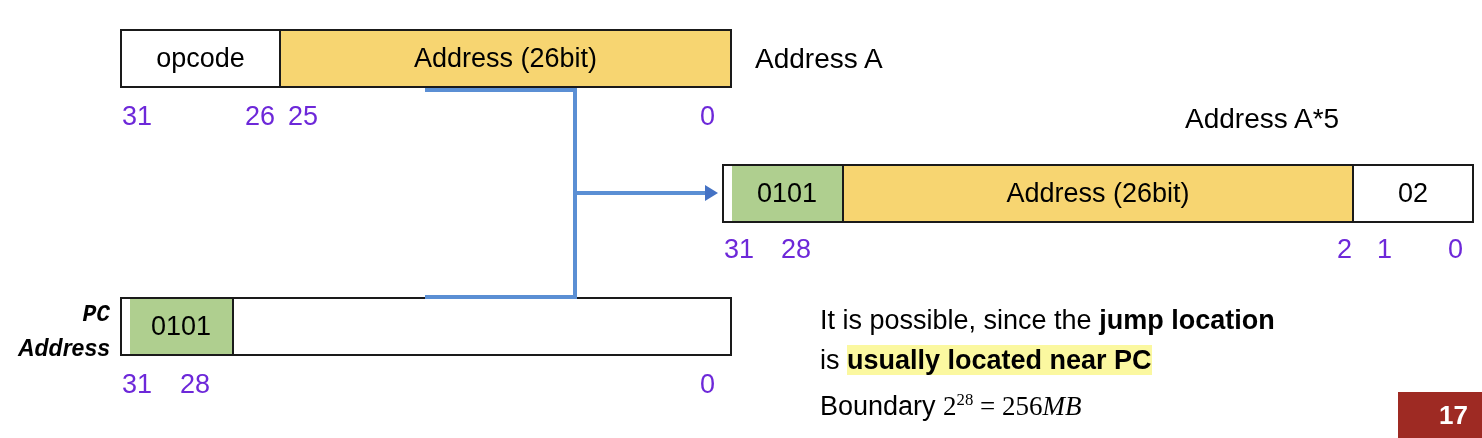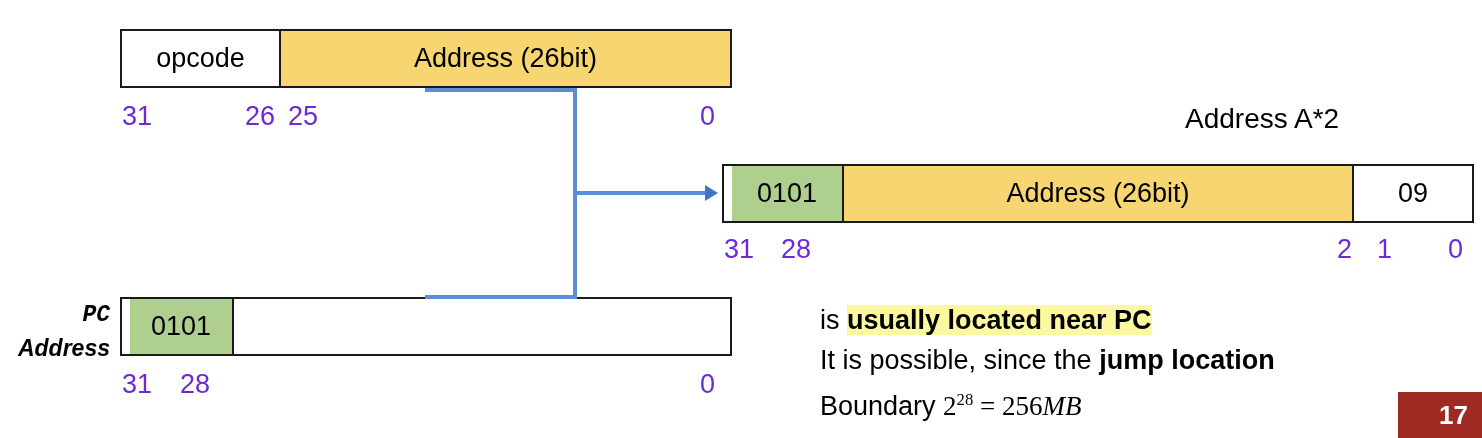--- a/index.html
+++ b/index.html
@@ -120,37 +120,38 @@
 
   <div class="field-box" style="left:120px; top:29px; width:612px; height:59px;">
     <div class="seg white div-r" style="width:159px;">
       <span>opcode</span>
     </div>
     <div class="seg yellow" style="flex:1;">
       <span>Address (26bit)</span>
     </div>
   </div>
 
+  <span class="caption" style="left:755px; top:45px;">Address A</span>
 
   <span class="bitlabel" style="left:122px; top:103px;">31</span>
   <span class="bitlabel" style="left:245px; top:103px;">26</span>
   <span class="bitlabel" style="left:288px; top:103px;">25</span>
   <span class="bitlabel" style="left:700px; top:103px;">0</span>
 
-  <span class="caption" style="left:1185px; top:105px;">Address A*2</span>
+  <span class="caption" style="left:1185px; top:105px;">Address A*5</span>
 
   <div class="field-box" style="left:722px; top:164px; width:752px; height:59px;">
     <div class="seg green div-r" style="width:112px;">
       <span>0101</span>
     </div>
     <div class="seg yellow div-r" style="flex:1;">
       <span>Address (26bit)</span>
     </div>
     <div class="seg white" style="width:118px;">
-      <span>09</span>
+      <span>02</span>
     </div>
   </div>
 
   <span class="bitlabel" style="left:724px; top:236px;">31</span>
   <span class="bitlabel" style="left:781px; top:236px;">28</span>
   <span class="bitlabel" style="left:1337px; top:236px;">2</span>
   <span class="bitlabel" style="left:1377px; top:236px;">1</span>
   <span class="bitlabel" style="left:1448px; top:236px;">0</span>
 
   <span class="caption italic-bold" style="left:10px; top:304px; width:100px;font-family:Liberation Mono, monospace;">PC</span>
@@ -173,24 +174,24 @@
 
   <div class="conn-v" style="left:573px; top:88px; width:4px; height:211px;"></div>
 
   <div class="conn-h" style="left:425px; top:295px; width:152px; height:4px;"></div>
 
   <div class="conn-h" style="left:573px; top:191px; width:132px; height:4px;"></div>
   <div class="arrow-head" style="left:705px; top:185px;"></div>
 
   <div class="prose" style="left:820px; top:300px;">
     <div>
+      <span>It is possible, since the </span><b>jump location</b>
+    </div>
+    <div>
       <span>is </span><b class="hl">usually located near PC</b>
-    </div>
-    <div>
-      <span>It is possible, since the </span><b>jump location</b>
     </div>
     <div>
       <span>Boundary </span><span class="math"><span class="num">2</span><sup class="exp">28</sup><span class="num"> = </span><span class="num">256</span><span>MB</span></span>
     </div>
   </div>
 
   <div class="page-badge" style="left:1398px; top:392px; width:84px; height:46px;">
     <span>17</span>
   </div>
 

